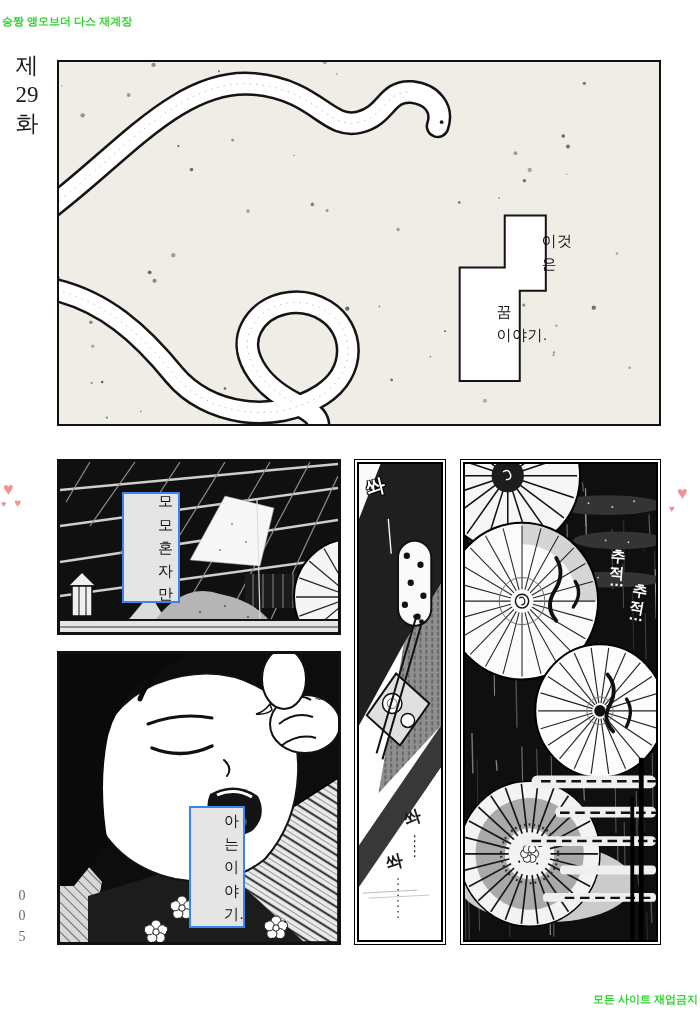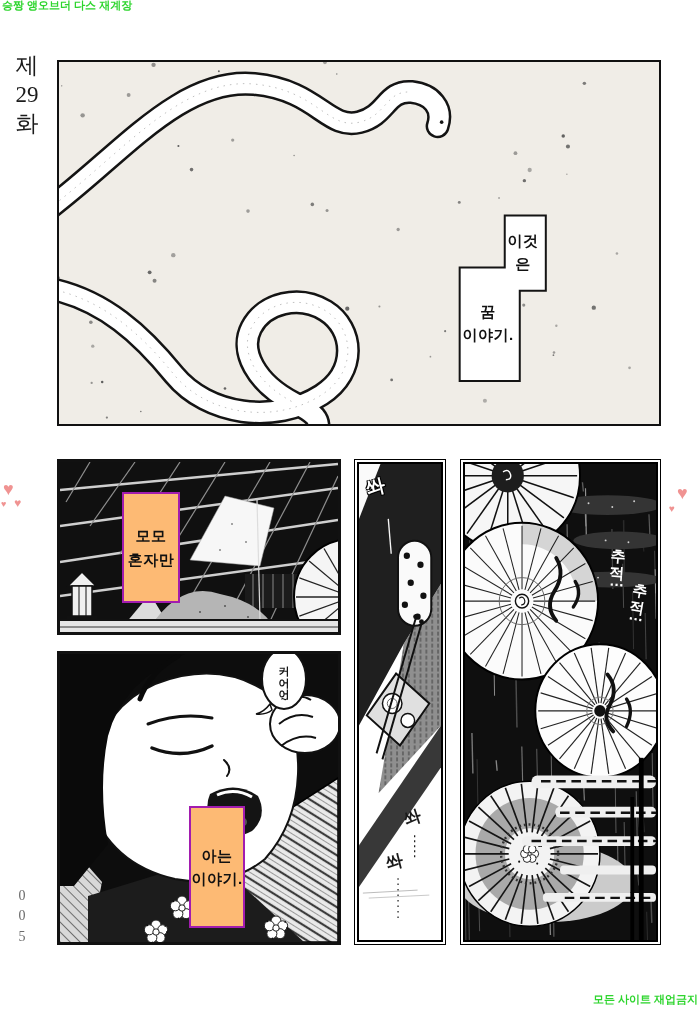--- a/index.html
+++ b/index.html
@@ -4,39 +4,39 @@
 <style>
   html,body{margin:0;padding:0;background:#fff;}
   .page{position:relative;width:700px;height:1010px;background:#ffffff;overflow:hidden;
         font-family:"Liberation Sans",sans-serif;}
   .panel{position:absolute;background:#fff;box-sizing:border-box;}
   .b1{border:2.5px solid #111;}
   .b3{border:3px solid #111;}
   .pd{border:1px solid #000;padding:2px;background:#fff;}
   .pd-in{border:2.5px solid #000;width:100%;height:100%;box-sizing:border-box;overflow:hidden;background:#fff;}
   .panel svg,.pd-in svg{display:block;width:100%;height:100%;}
-  .cap{position:absolute;display:flex;align-items:center;justify-content:center;text-align:center;
-       white-space:pre-line;color:#111;font-size:15px;font-weight:700;line-height:1.55;letter-spacing:.5px;}
-  .capbox{background:#fdba74;border:2px solid #a21caf;box-sizing:border-box;}
+  .cap{position:absolute;display:flex;align-items:center;justify-content:center;
+       white-space:pre-line;color:#111;font-size:15px;font-weight:400;line-height:1.55;letter-spacing:.5px;padding-left:34px;}
+  .capbox{background:#e5e5e5;border:2px solid #3b82f6;box-sizing:border-box;}
   .vtext{writing-mode:vertical-rl;text-orientation:upright;}
   .wm{position:absolute;font-size:11px;font-weight:bold;letter-spacing:0;line-height:1;}
   .episode{position:absolute;left:6px;top:52px;width:42px;text-align:center;
            font-family:"Liberation Serif",serif;font-size:23px;line-height:1.25;color:#1b1b1b;white-space:pre-line;}
   .pagenum{position:absolute;left:13px;top:886px;width:18px;text-align:center;
            font-family:"Liberation Serif",serif;font-size:14px;line-height:1.45;color:#6b6b6b;white-space:pre-line;}
   .heart{position:absolute;line-height:1;}
   .sfx{position:absolute;font-weight:bold;color:#1a1a1a;}
   .sfx.white{color:#fff;text-shadow:-1px -1px 0 #000,1px -1px 0 #000,-1px 1px 0 #000,1px 1px 0 #000;}
 </style>
 </head>
 <body>
 
 <div class="page">
 
-  <div class="wm" style="left: 2px; top: 0; color: rgb(46, 213, 46); text-align: center;">승짱 앵오브더 다스 재계장</div>
+  <div class="wm" style="left: 2px; top: 16px; color: rgb(46, 213, 46); text-align: center;">승짱 앵오브더 다스 재계장</div>
   <div class="wm" style="left: 588px; top: 994px; width: 110px; text-align: right; color: rgb(46, 213, 46);">모든 사이트 재업금지</div>
 
   <div class="episode">제
 29
 화</div>
   <div class="pagenum">0
 0
 5</div>
 
   <span class="heart" style="left: 3px; top: 480px; font-size: 18px; color: rgb(240, 147, 146);">♥</span>

